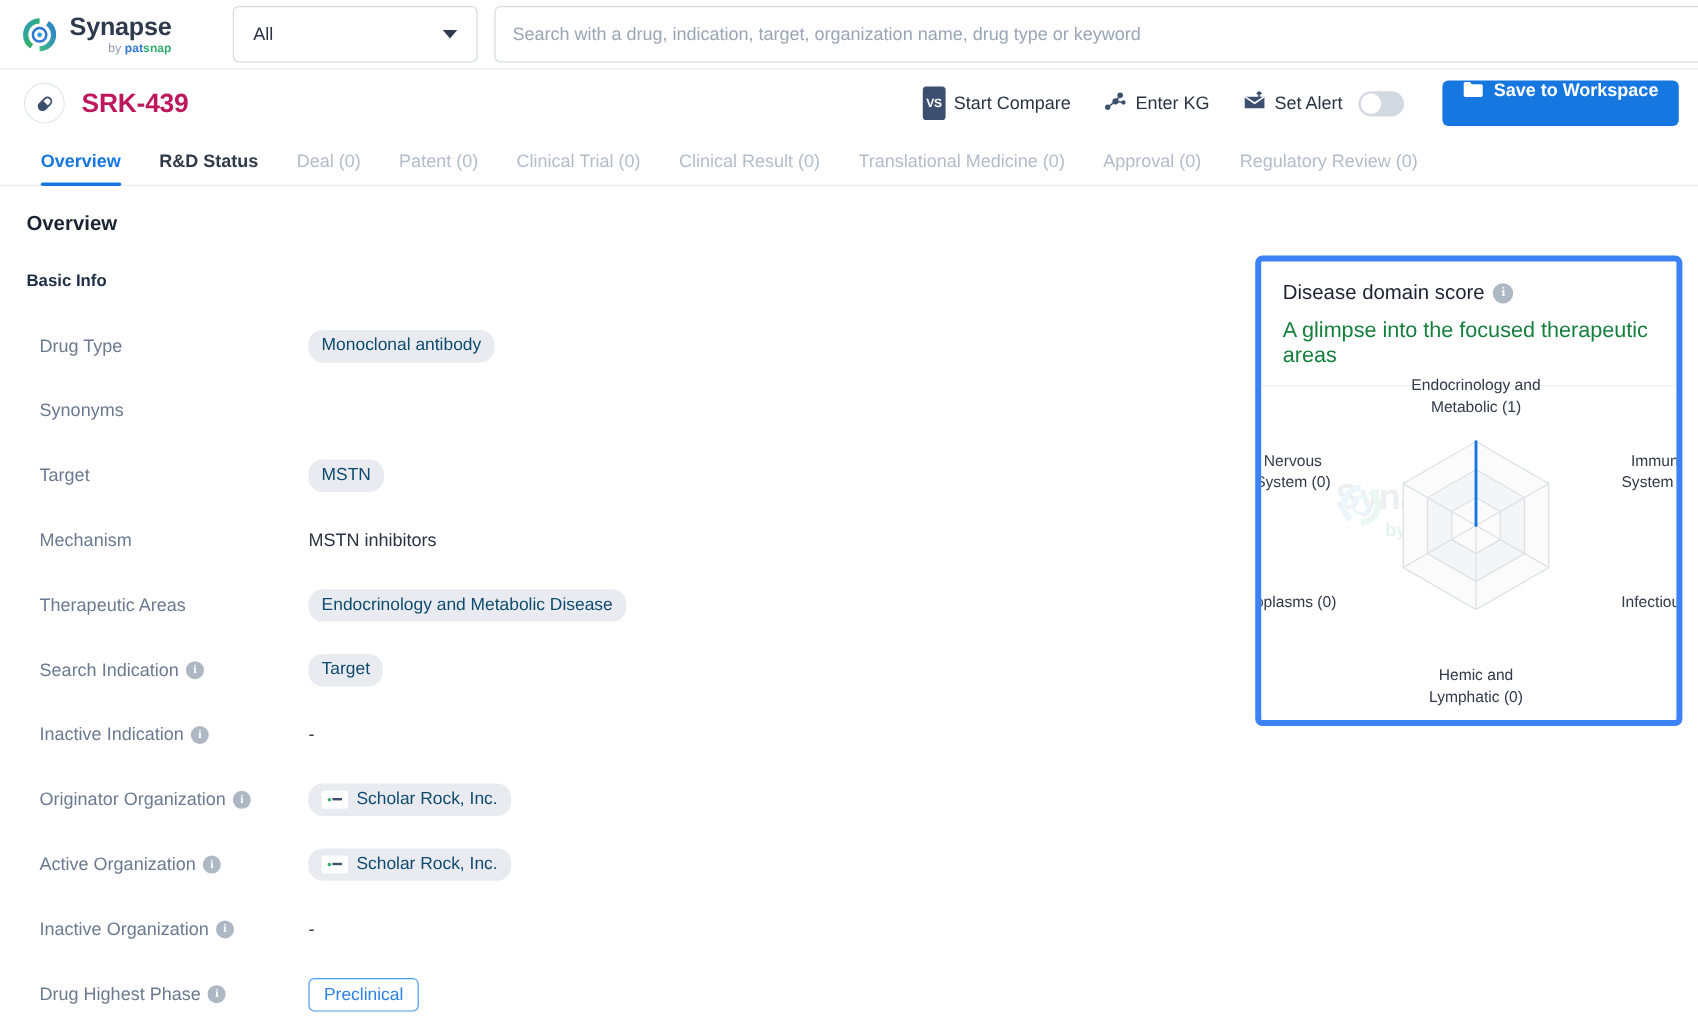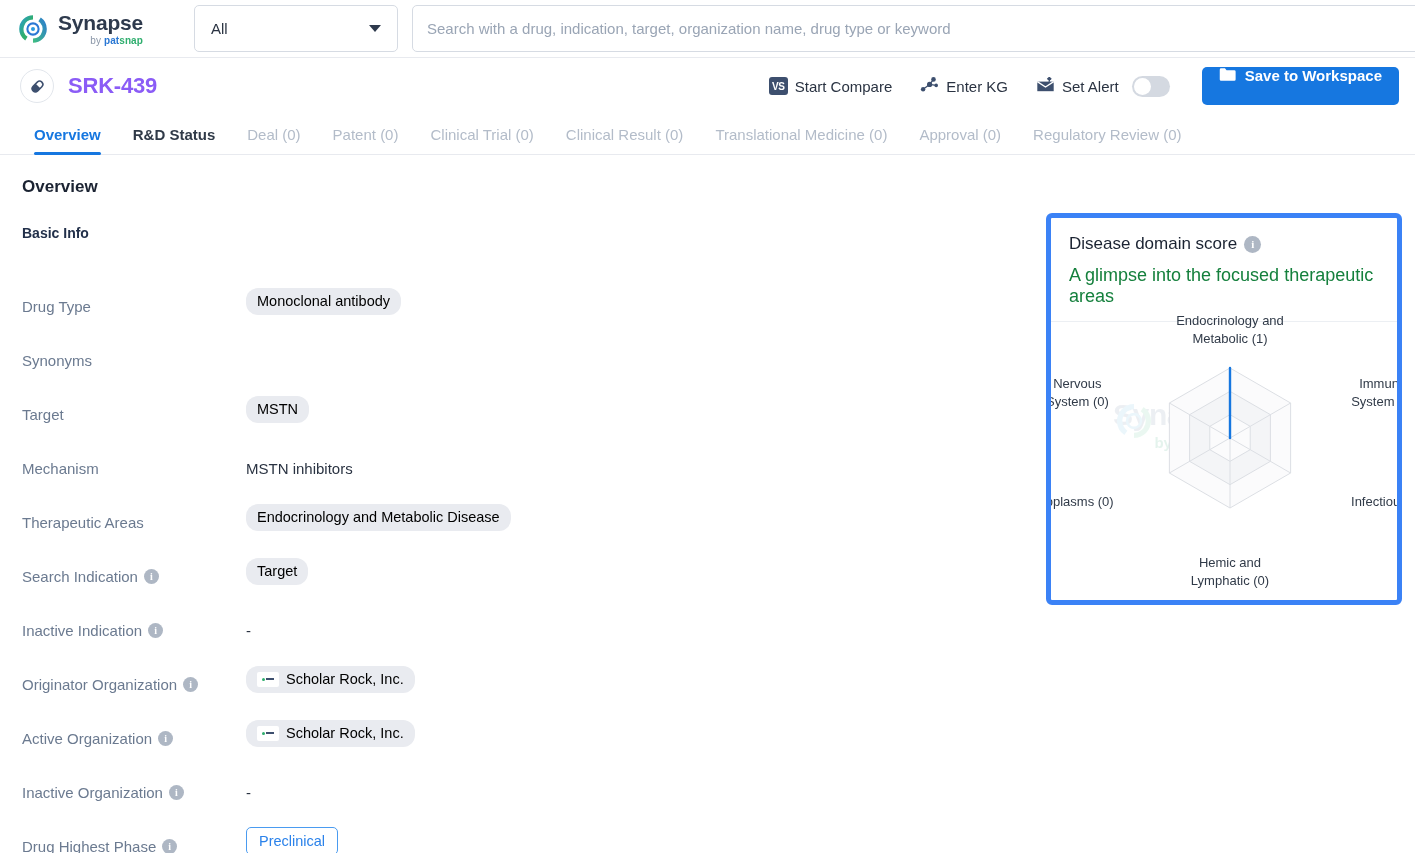--- a/index.html
+++ b/index.html
@@ -78,34 +78,34 @@
     padding-left: 20px;
   }
   .pill-badge {
     width: 34px; height: 34px; border-radius: 50%;
     border: 1px solid #e2e6ec; background: #fff;
     display: flex; align-items: center; justify-content: center;
     flex: 0 0 34px;
   }
   .drug-title {
     margin-left: 14px;
-    font-size: 22px; font-weight: 700; color: #8b5cf6;
+    font-size: 22px; font-weight: 700; color: #be185d;
     letter-spacing: -.2px;
   }
   .header-actions {
     position: absolute; right: 16px; top: 0;
     height: 56px; display: flex; align-items: center; gap: 0;
   }
   .hact {
     display: flex; align-items: center; gap: 7px;
     font-size: 15px; color: #2a3342;
     cursor: pointer; padding: 0 14px; height: 34px;
   }
   .vs-badge {
-    width: 19px; height: 18px; border-radius: 3px;
+    width: 19px; height: 28px; border-radius: 3px;
     background: #3d4f6e; color: #fff;
     font-size: 10px; font-weight: 700;
     display: flex; align-items: center; justify-content: center;
     letter-spacing: -.3px;
   }
   .toggle {
     width: 38px; height: 21px; border-radius: 11px;
     background: #d4d9e1; position: relative;
     margin-left: 6px; cursor: pointer; flex: 0 0 38px;
   }
@@ -155,41 +155,42 @@
     font-size: 17px; font-weight: 700; color: #1b2332;
     margin-left: 22px;
   }
   .section-title {
     font-size: 14px; font-weight: 700; color: #22304a;
     margin: 28px 0 0 22px;
   }
 
   .info-table { margin-top: 20px; }
   .info-row {
-    display: flex; align-items: flex-end;
+    display: flex; align-items: center;
     min-height: 54px;
+    margin-left: 11px;
   }
   .info-label {
     width: 246px; flex: 0 0 246px;
     padding-left: 22px;
     font-size: 15px; color: #6b7a90;
     display: flex; align-items: center; gap: 6px;
     padding-top: 1px;
   }
   .info-value {
     flex: 1;
     font-size: 15px; color: #2a3342;
     display: flex; align-items: flex-start; gap: 8px;
     padding-top: 1px;
   }
   .chip {
     display: inline-flex; align-items: center; gap: 7px;
     background: #e9ebf0; border-radius: 12px;
     padding: 5px 11px;
-    font-size: 14.5px; color: #000000;
+    font-size: 14.5px; color: #0c4a6e;
     cursor: pointer;
     line-height: 1.2;
   }
   .chip-logo {
     width: 22px; height: 15px; border-radius: 2px;
     background: #fff; flex: 0 0 22px;
     display: flex; align-items: center; justify-content: center;
     gap: 1px;
   }
   .chip-logo .d1 { width: 3px; height: 3px; border-radius: 50%; background: #2fae6e; }

